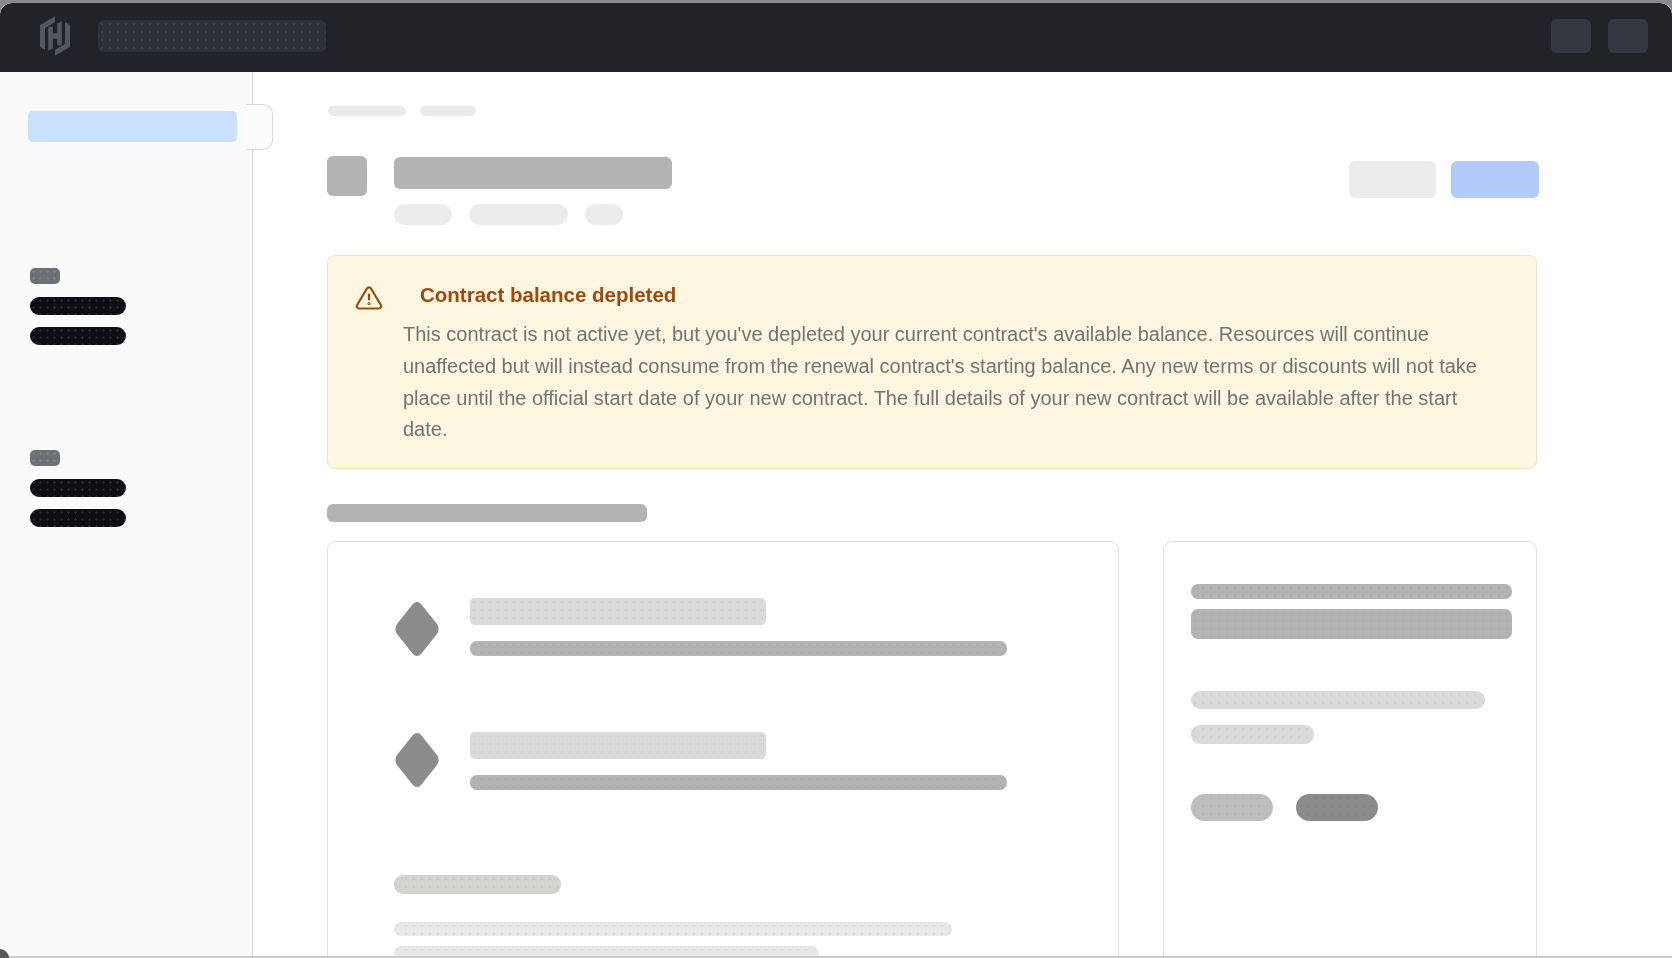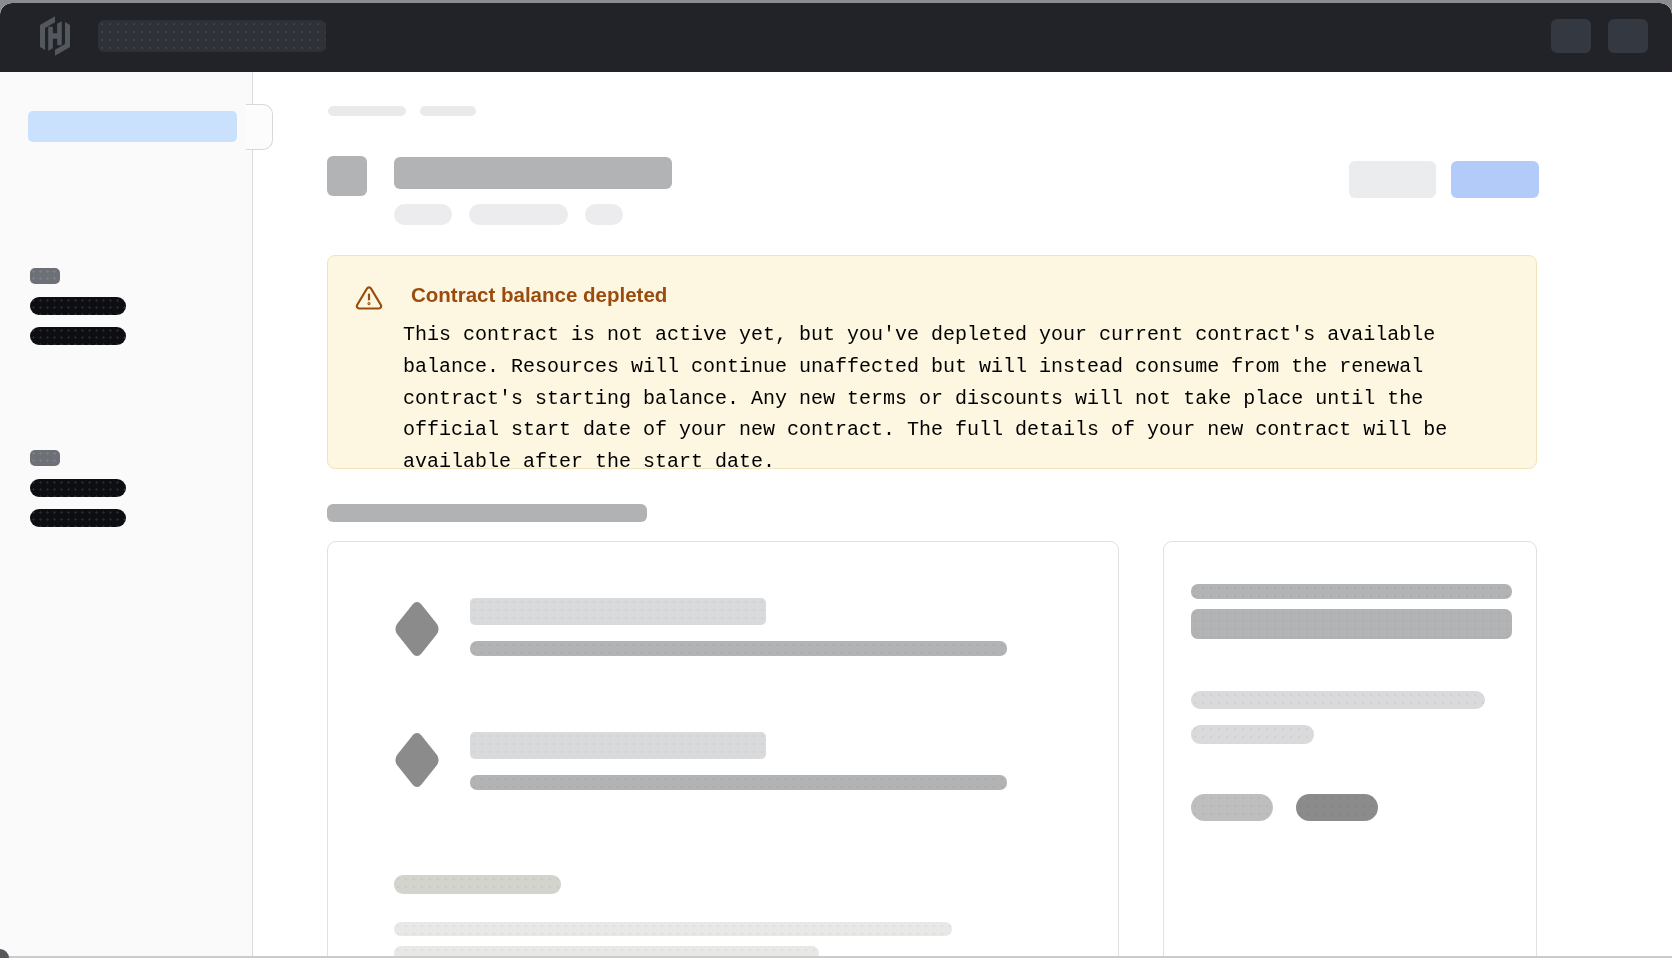--- a/index.html
+++ b/index.html
@@ -36,22 +36,22 @@
   .badge { position:absolute; top:201px; height:21px; border-radius:10.5px; background:#ececee; }
   .badge.g1 { left:394px; width:58px; } .badge.g2 { left:469px; width:99px; } .badge.g3 { left:585px; width:38px; }
   .btn { position:absolute; top:158px; height:37px; border-radius:6px; }
   .btn.gray { left:1349px; width:87px; background:#ebecee; }
   .btn.blue { left:1451px; width:88px; background:#b3cbf8; }
 
   
   .alert { position:absolute; left:327px; top:252px; width:1210px; height:214px; border-radius:8px;
            background:#fdf7e2; border:1px solid #f1e4bd; }
   .alert-icon { position:absolute; left:27px; top:28px; width:28px; height:28px; }
-  .alert-title { position:absolute; left:83px; top:27px; font-size:20.5px; font-weight:700; color:#9a4c0e; }
-  .alert-body { position:absolute; left:75px; top:63px; width:1098px; font-size:20px; line-height:31.8px; color:#000000;font-family:Liberation Mono, monospace; }
+  .alert-title { position:absolute; left:92px; top:27px; font-size:20.5px; font-weight:700; color:#9a4c0e; }
+  .alert-body { position:absolute; left:75px; top:63px; width:1098px; font-size:20px; line-height:31.8px; color:#737373; }
 
   
   .section-bar { position:absolute; left:327px; top:501px; width:320px; height:18px; border-radius:6px; background:#b1b2b4; }
   .card { position:absolute; top:538px; background:#fff; border:1px solid #e0e1e4; border-radius:9px; }
   .card.left  { left:327px; width:792px; height:430px; }
   .card.right { left:1163px; width:374px; height:430px; }
   .ph { position:absolute; background-image:radial-gradient(rgba(0,0,0,.045) 1px, transparent 1.4px); background-size:8px 8px; }
   .diamond-wrap { position:absolute; width:46px; height:56px; }
   .diamond { position:absolute; left:6px; top:11px; width:34px; height:34px; background:#8b8b8b;
              border-radius:6px; transform:scaleY(1.25) rotate(45deg); }

